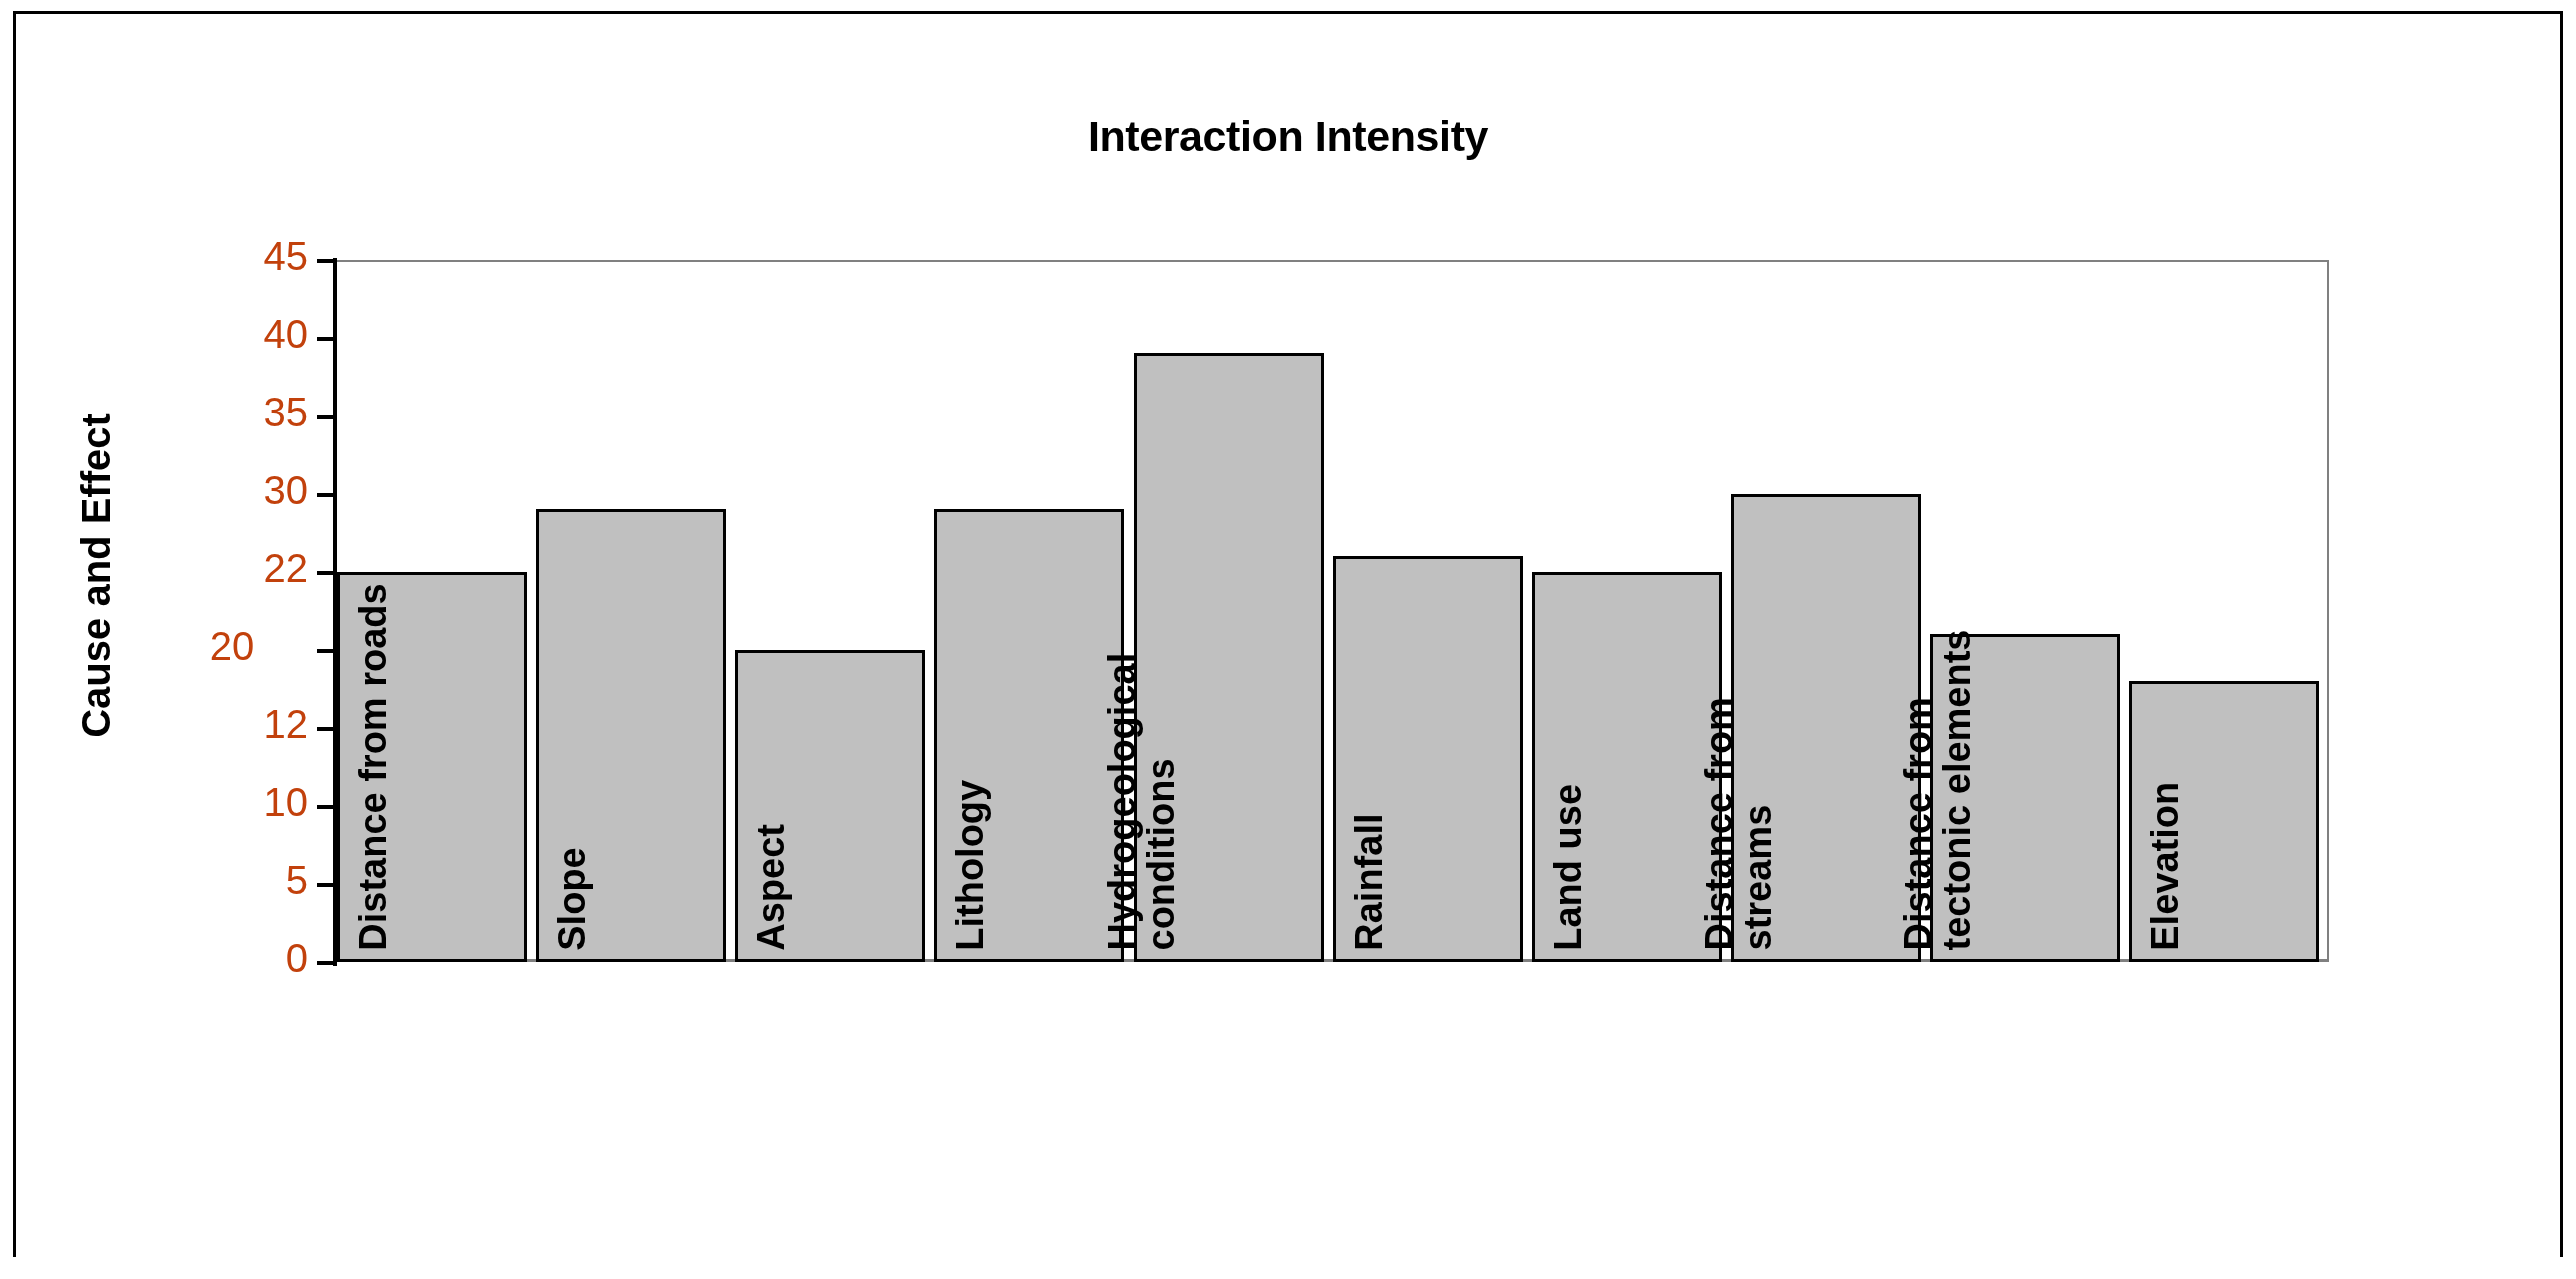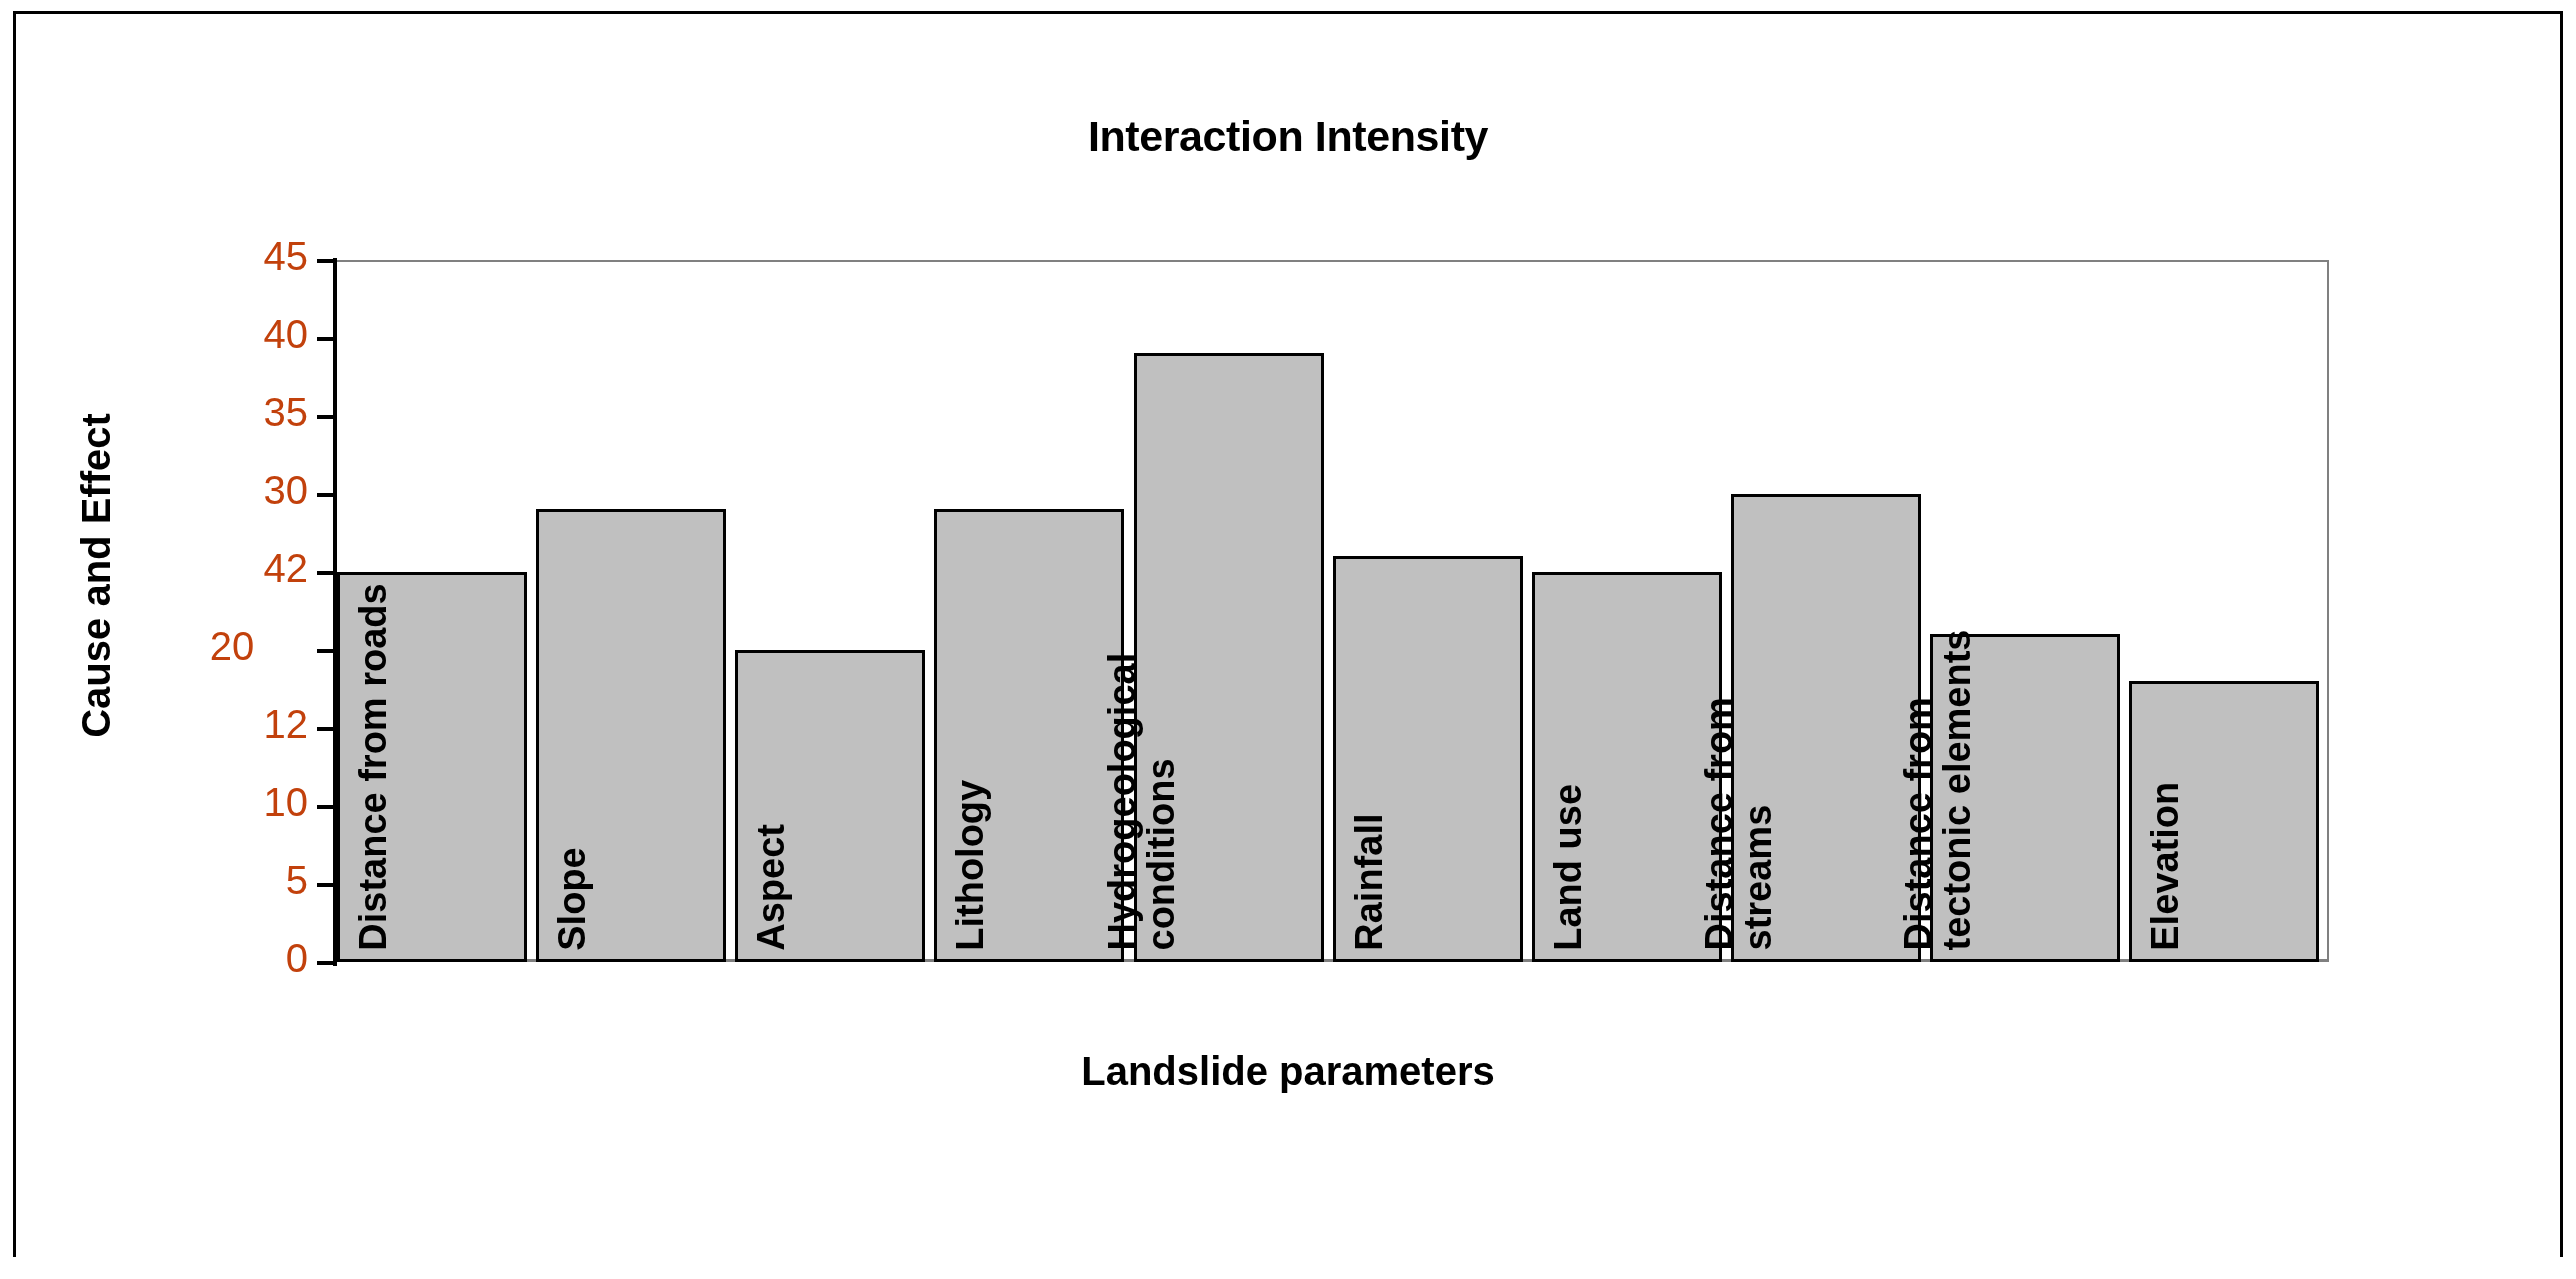--- a/index.html
+++ b/index.html
@@ -160,21 +160,21 @@
   <div id="y-ticks-layer">
       <div class="y-tick" style="left: 317px; top: 259px;"></div>
       <div class="y-tick-label" style="left: 156px; top: 236px;">45</div>
       <div class="y-tick" style="left: 317px; top: 337px;"></div>
       <div class="y-tick-label" style="left: 156px; top: 314px;">40</div>
       <div class="y-tick" style="left: 317px; top: 415px;"></div>
       <div class="y-tick-label" style="left: 156px; top: 392px;">35</div>
       <div class="y-tick" style="left: 317px; top: 493px;"></div>
       <div class="y-tick-label" style="left: 156px; top: 470px;">30</div>
       <div class="y-tick" style="left: 317px; top: 571px;"></div>
-      <div class="y-tick-label" style="left: 156px; top: 548px;">42</div>
+      <div class="y-tick-label" style="left: 156px; top: 548px;">22</div>
       <div class="y-tick" style="left: 317px; top: 649px;"></div>
       <div class="y-tick-label" style="left: 156px; top: 626px; text-align: center;">20</div>
       <div class="y-tick" style="left: 317px; top: 727px;"></div>
       <div class="y-tick-label" style="left: 156px; top: 704px;">12</div>
       <div class="y-tick" style="left: 317px; top: 805px;"></div>
       <div class="y-tick-label" style="left: 156px; top: 782px;">10</div>
       <div class="y-tick" style="left: 317px; top: 883px;"></div>
       <div class="y-tick-label" style="left: 156px; top: 860px;">5</div>
       <div class="y-tick" style="left: 317px; top: 961px;"></div>
       <div class="y-tick-label" style="left: 156px; top: 938px;">0</div>
@@ -225,15 +225,14 @@
           <span class="line1" style="display: block;">Distance from</span>
           <span class="line2">tectonic elements</span>
         </div>
       </div>
       <div class="bar-slot" style="left: 1792px; width: 190px;">
         <div class="bar-rect" style="height: 281px; background: rgb(192, 192, 192); border-color: rgb(0, 0, 0);"></div>
         <div class="bar-label" style="left: 56px;">Elevation</div>
       </div>
     </div>
 
-  <div class="x-axis-label">Landslide parameters</div>
 </div>
 
 
 </body></html>

